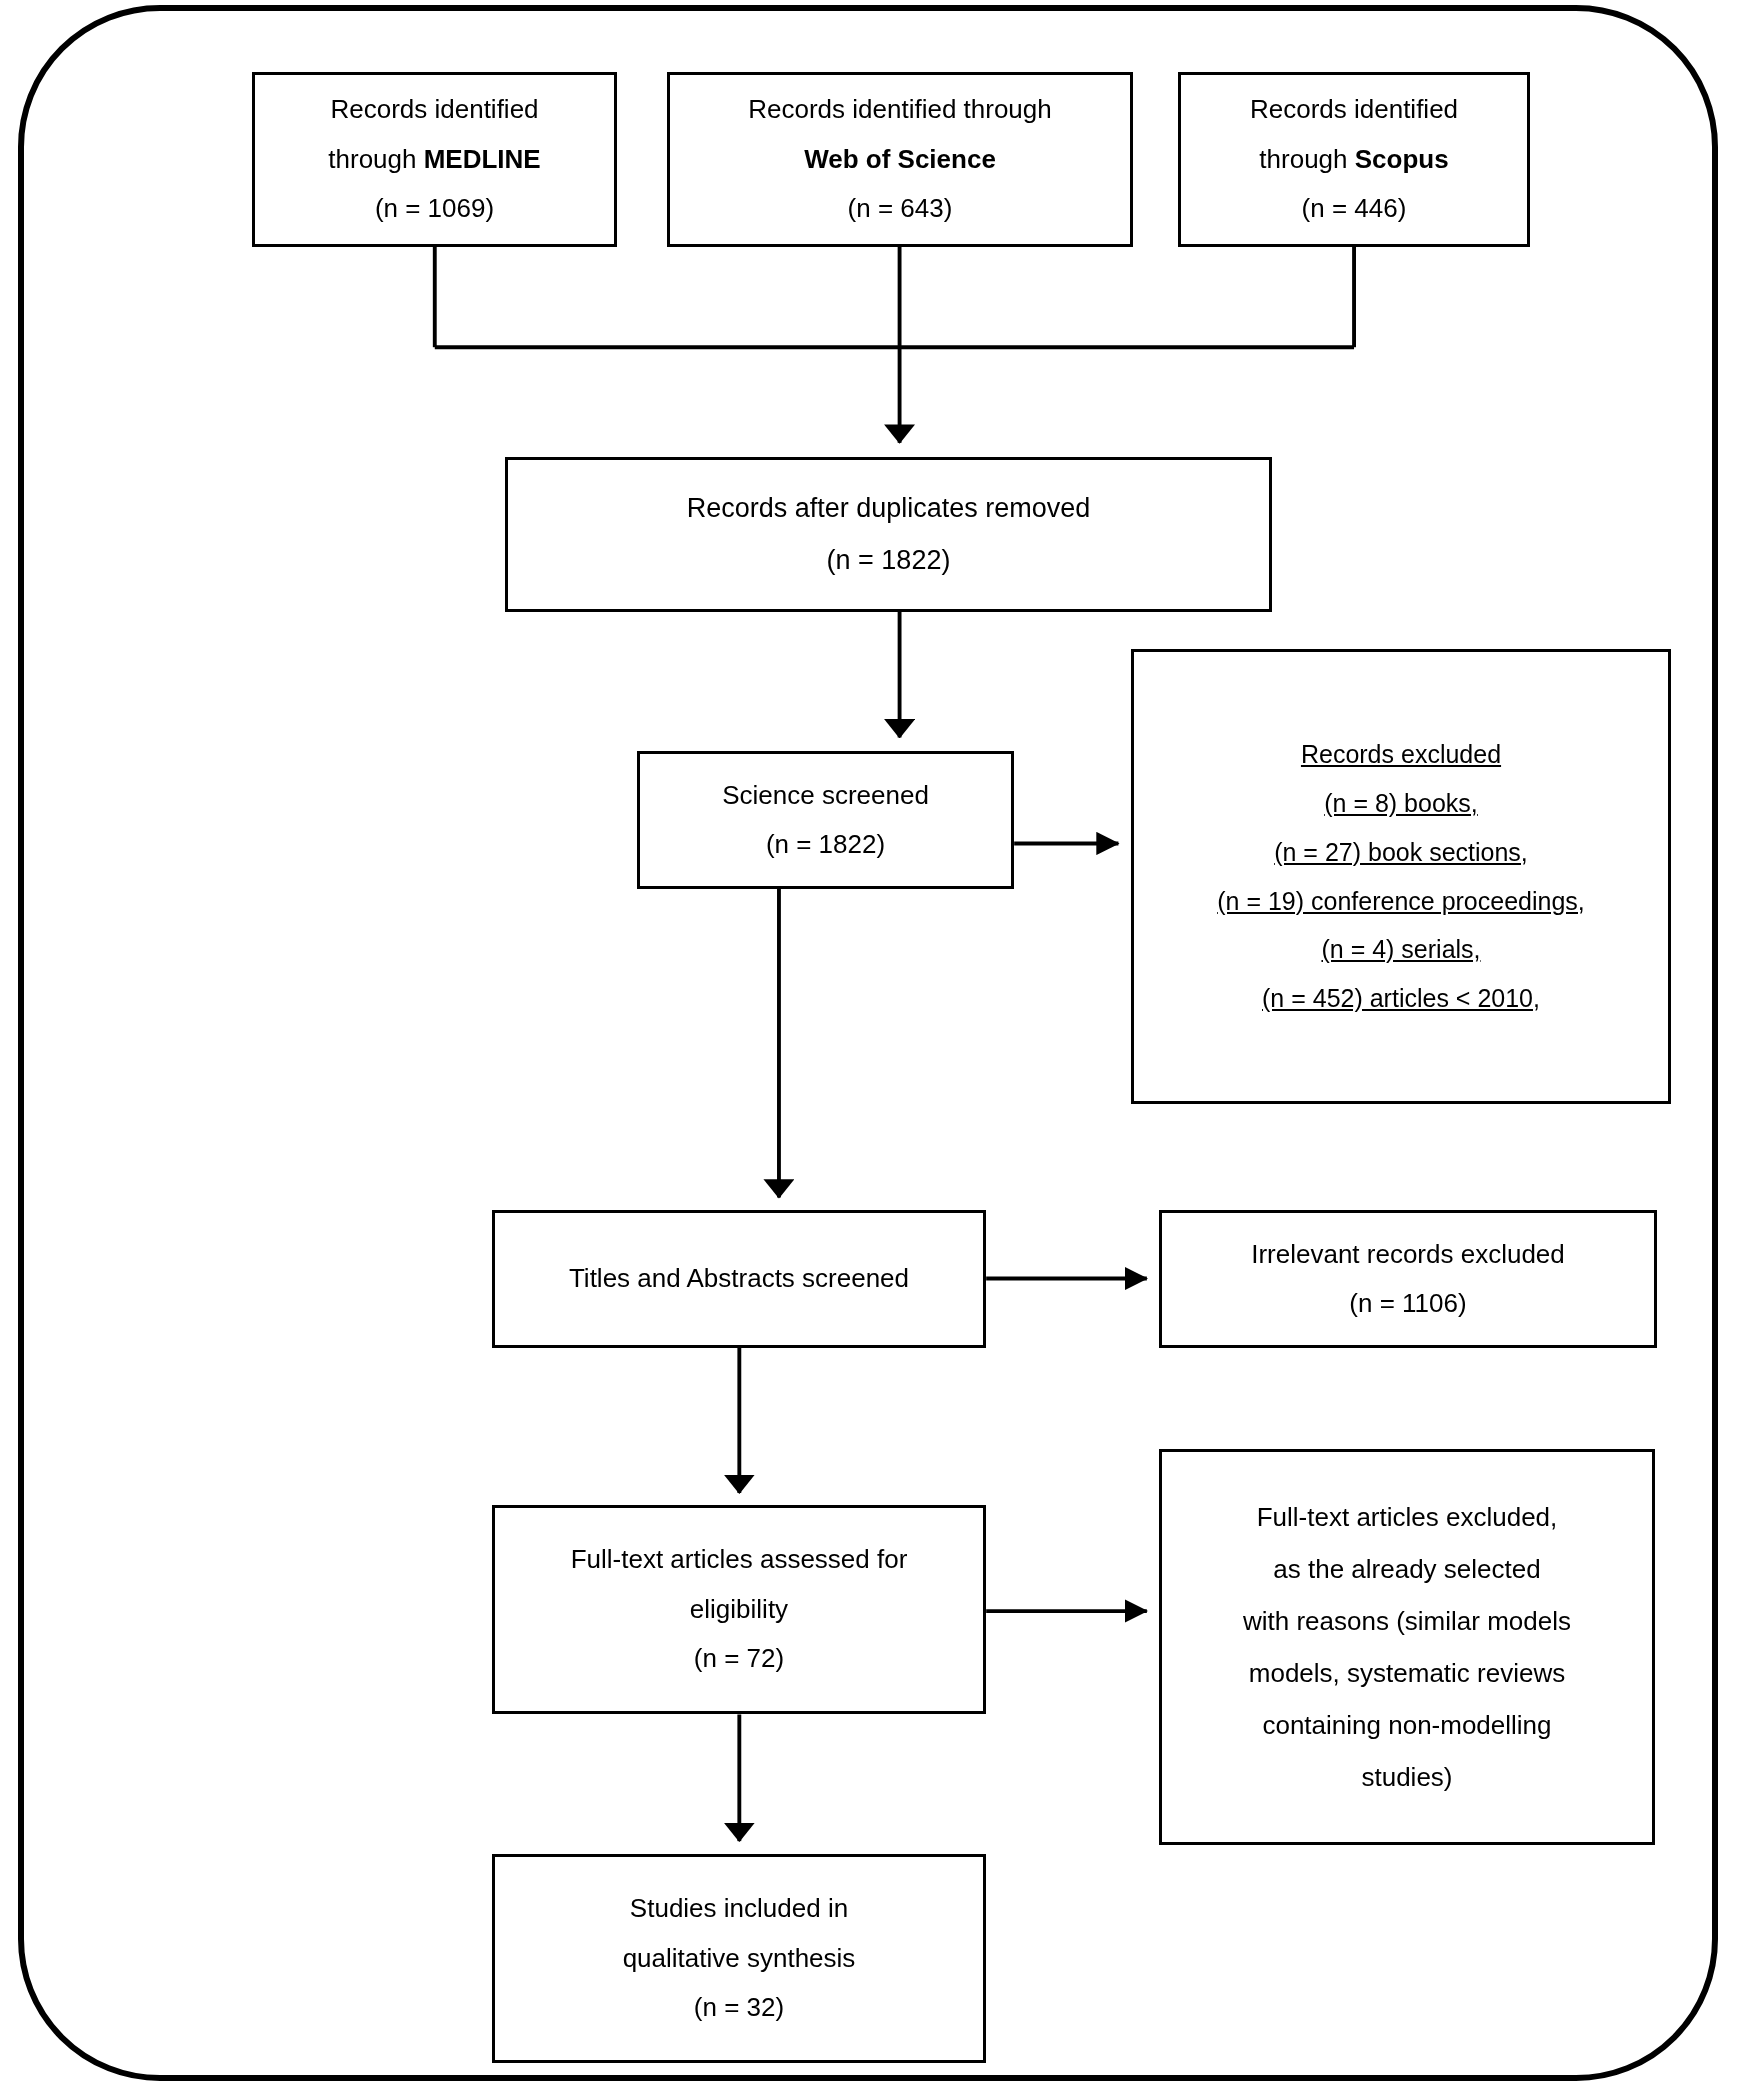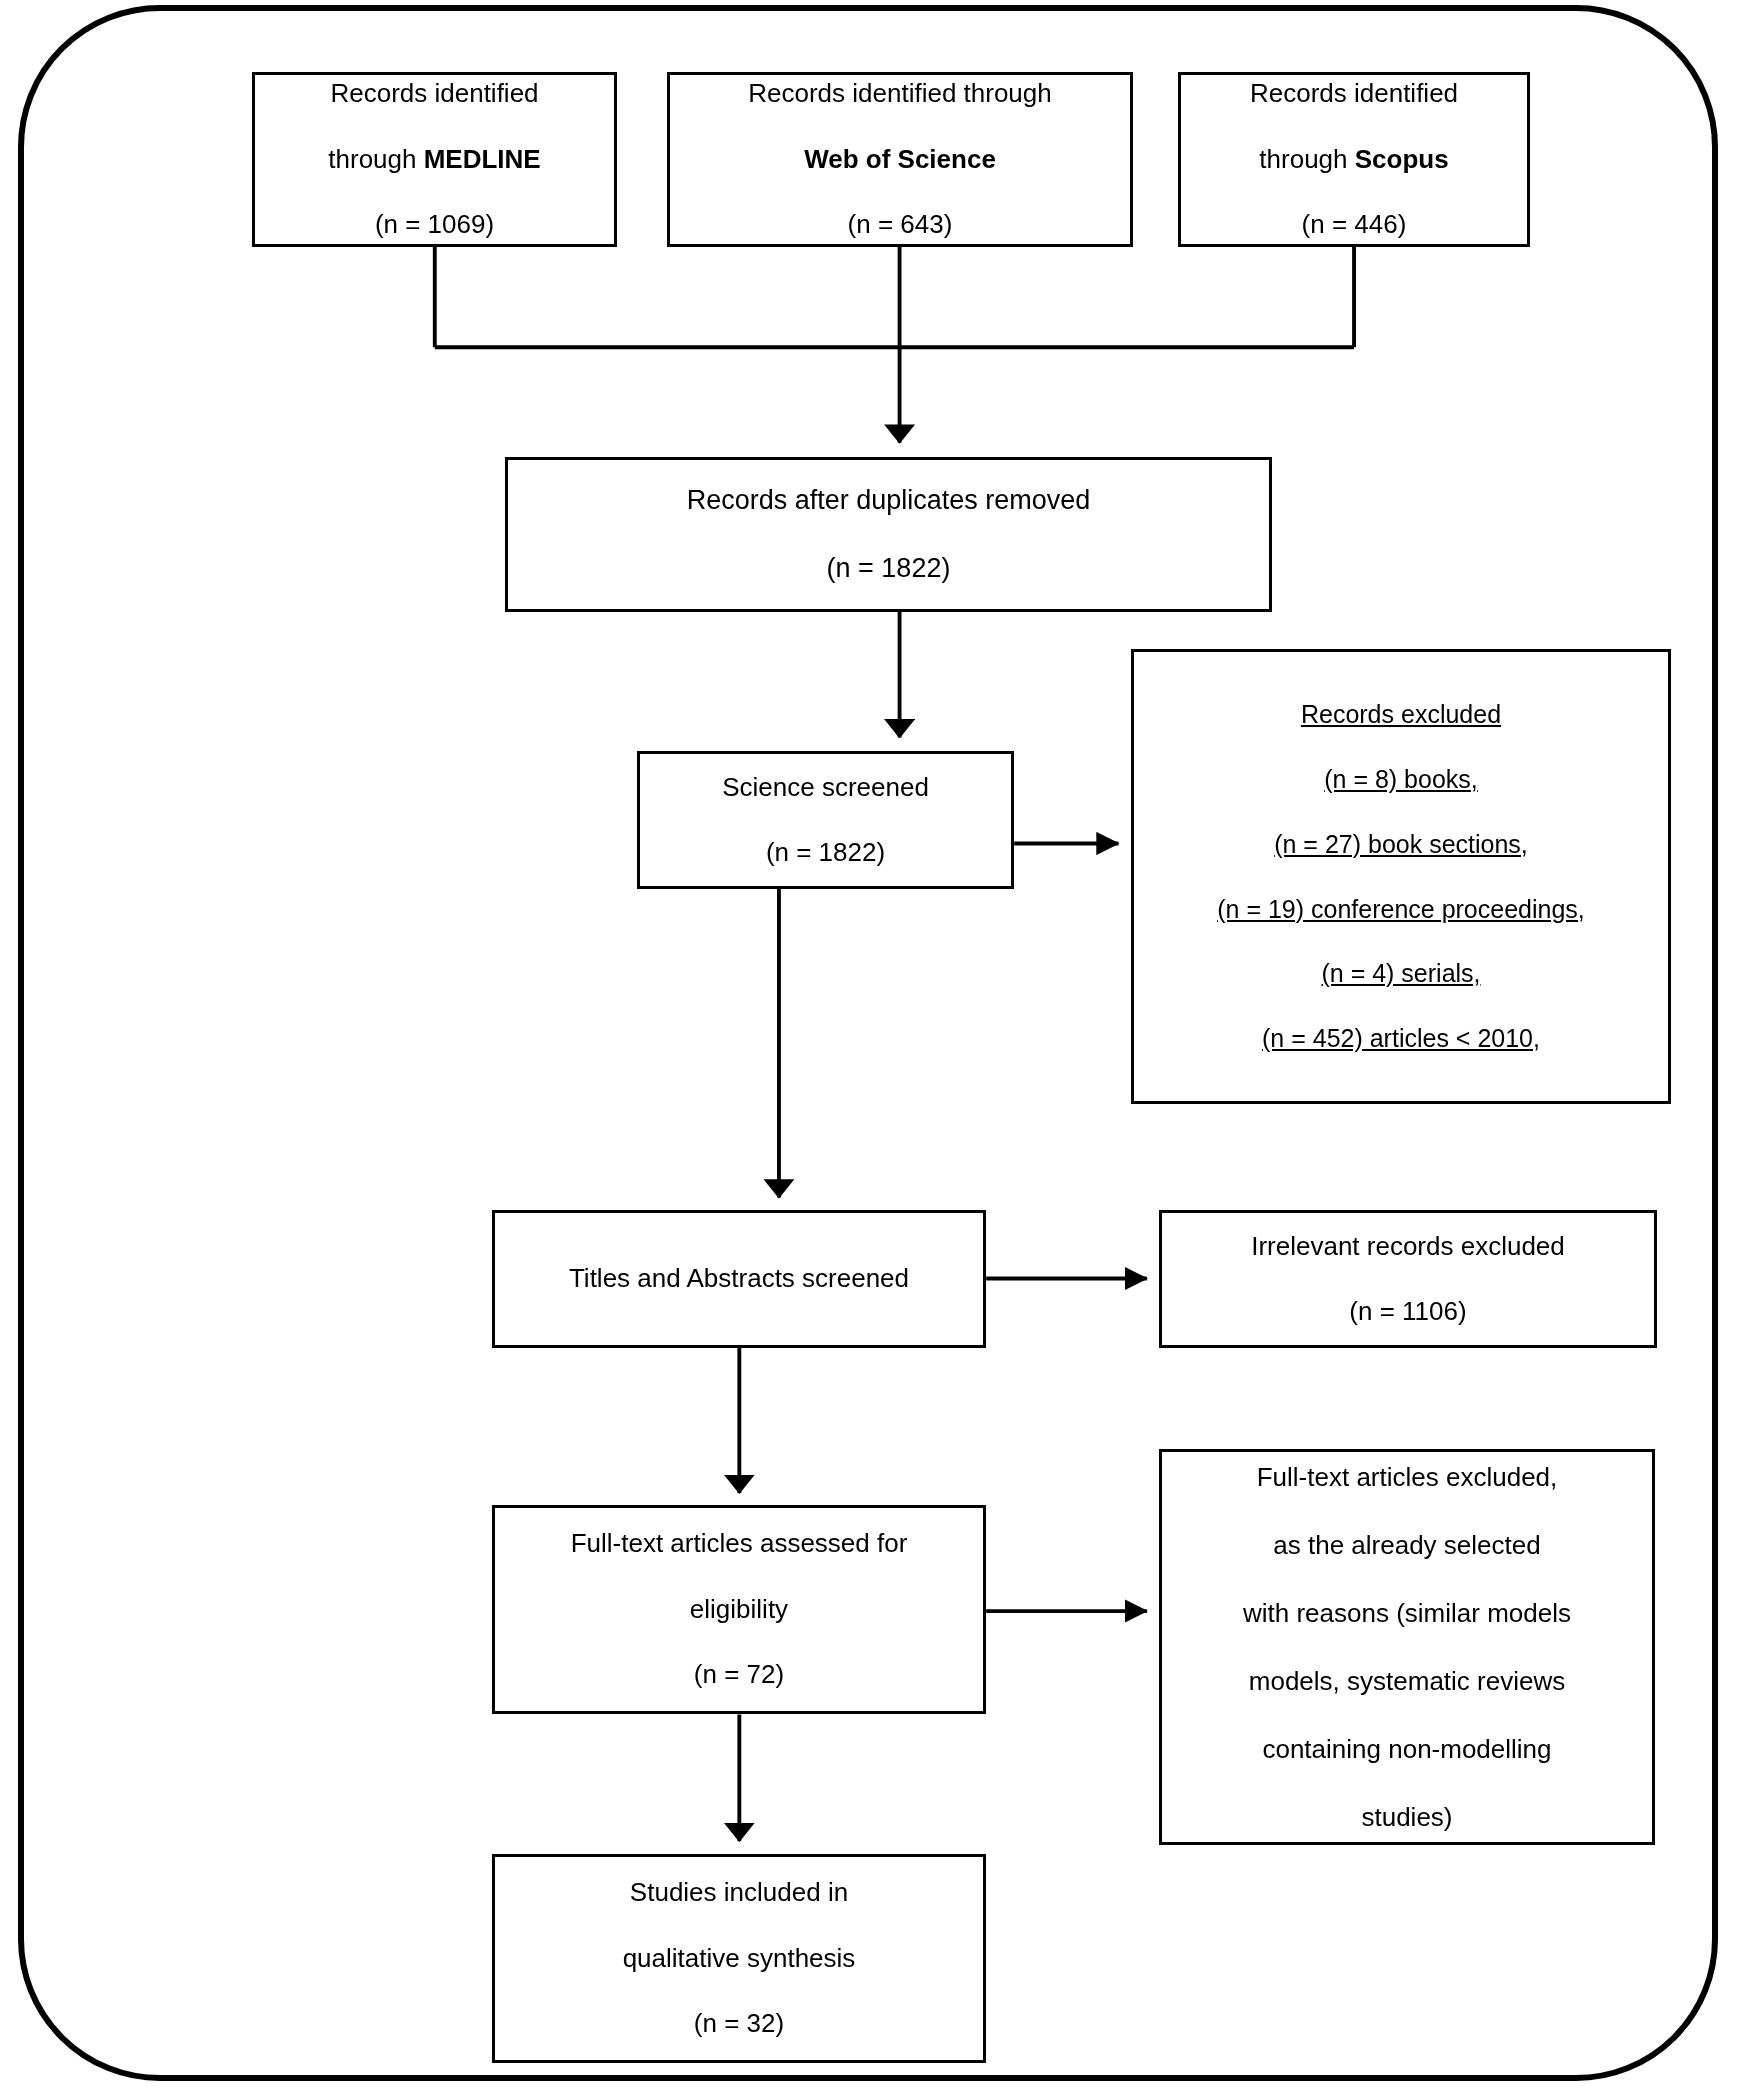--- a/index.html
+++ b/index.html
@@ -45,21 +45,20 @@
     display: flex;
     flex-direction: column;
     align-items: center;
     justify-content: center;
     text-align: center;
     color: #000000;
     font-family: "Liberation Sans", sans-serif;
     font-size: 26px;
     line-height: 1.9;
     padding: 7.8px 11.2px;
-    gap: 16px;
   }
   .node .line {
     display: block;
     width: 100%;
     white-space: nowrap;
   }
   .node b {
     font-weight: bold;
   }
   

